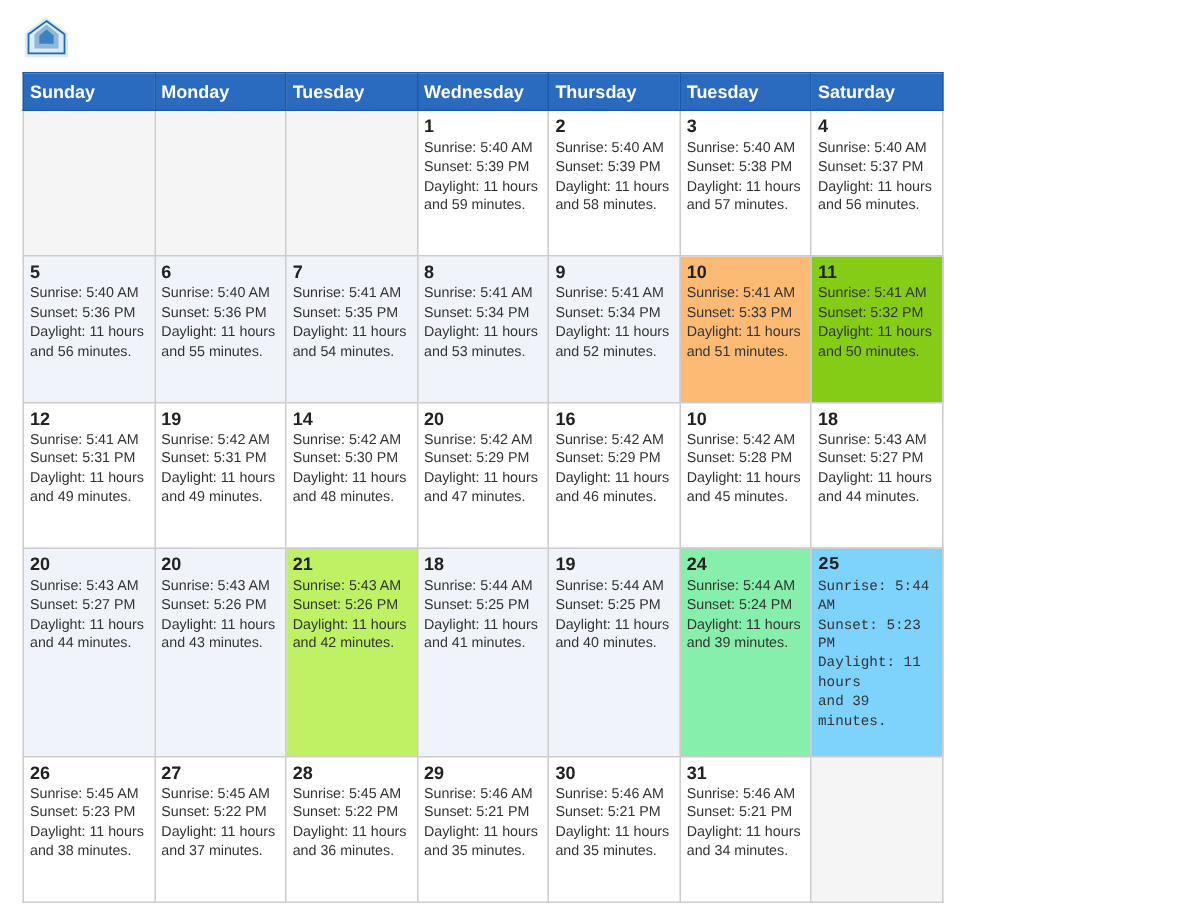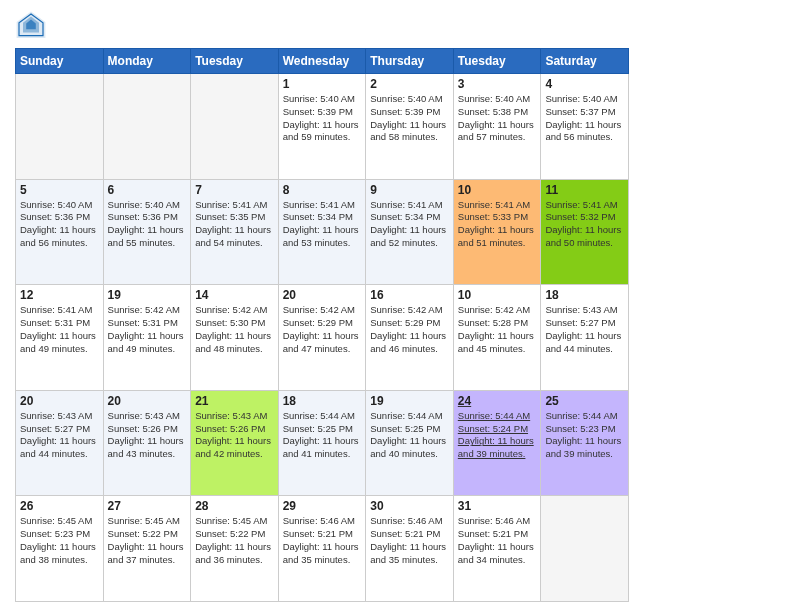--- a/index.html
+++ b/index.html
@@ -304,28 +304,28 @@
 Daylight: 11 hours
 and 41 minutes.</div>
           </td>
           <td style="background: rgb(240, 244, 250);">
             <span class="day-number">19</span>
             <div class="day-info" style="white-space: pre-line;">Sunrise: 5:44 AM
 Sunset: 5:25 PM
 Daylight: 11 hours
 and 40 minutes.</div>
           </td>
-          <td style="background: #c4b5fd; text-decoration: underline;">
+          <td style="background: #86efac;">
             <span class="day-number">24</span>
             <div class="day-info" style="white-space: pre-line;">Sunrise: 5:44 AM
 Sunset: 5:24 PM
 Daylight: 11 hours
 and 39 minutes.</div>
           </td>
-          <td style="background: #c4b5fd;">
+          <td style="background: #7dd3fc; font-family: Liberation Mono, monospace;">
             <span class="day-number">25</span>
             <div class="day-info" style="white-space: pre-line;">Sunrise: 5:44 AM
 Sunset: 5:23 PM
 Daylight: 11 hours
 and 39 minutes.</div>
           </td>
         </tr>
         <tr>
           <td>
             <span class="day-number">26</span>

